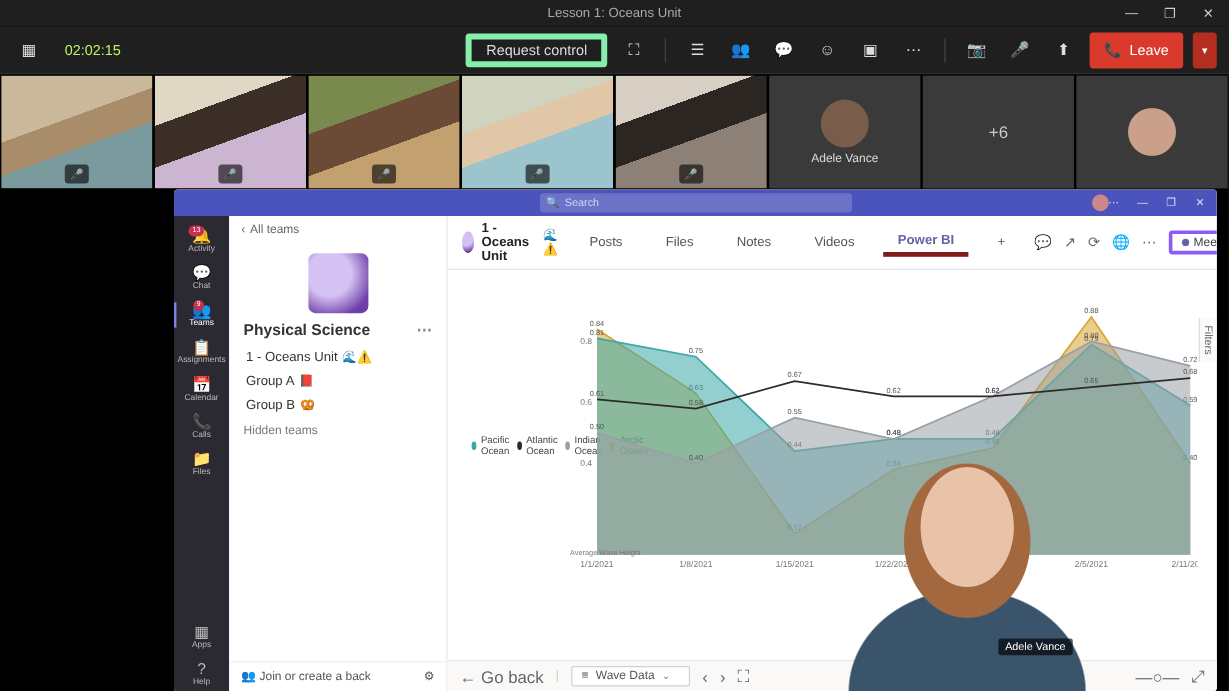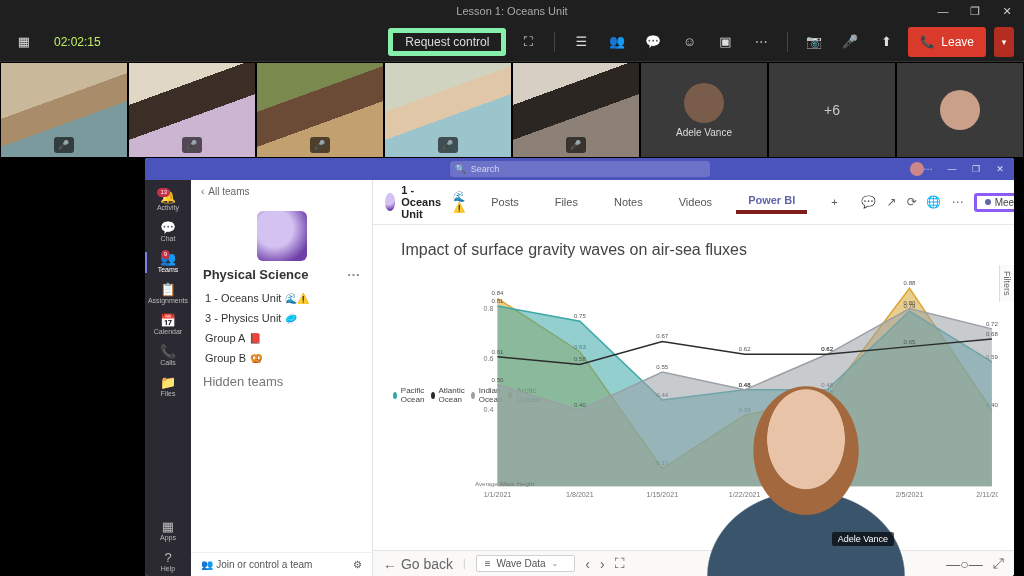--- a/index.html
+++ b/index.html
@@ -61,21 +61,21 @@
   .rail-spacer{flex:1;}
 
   
   .teamlist{width:182px;background:#fff;border-right:1px solid #e1e1e1;display:flex;flex-direction:column;font-size:11px;color:#333;}
   .teamlist .tl-head{padding:6px 10px;color:#666;font-size:10px;display:flex;align-items:center;gap:4px;}
   .teamlist .team-icon{width:50px;height:50px;border-radius:6px;background:radial-gradient(circle at 35% 35%,#d4c2f2 0 40%,#6e3fa7 80%);margin:8px auto 4px;}
   .teamlist .team-name{font-weight:600;font-size:13px;padding:2px 12px 6px;display:flex;align-items:center;justify-content:space-between;}
   .channels{display:flex;flex-direction:column;}
   .channels .ch{padding:4px 14px;display:flex;align-items:center;gap:4px;cursor:pointer;position:relative;}
   .channels .ch.sel{background:#eceaf5;font-weight:600;}
-  .teamlist .hidden-t{margin-top:auto;padding:6px 12px;color:#777;font-size:13px;}
+  .teamlist .hidden-t{margin-top:auto;padding:6px 12px;color:#777;font-size:10px;}
   .teamlist .footer{padding:6px 10px;border-top:1px solid #eee;display:flex;align-items:center;gap:6px;color:#555;font-size:10px;}
 
   
   .content{flex:1;display:flex;flex-direction:column;min-width:0;background:#fff;}
   .tabs-row{display:flex;align-items:center;gap:12px;padding:4px 12px;border-bottom:1px solid #e6e6e6;font-size:11px;color:#555;}
   .tabs-row .ch-title{display:flex;align-items:center;gap:6px;font-weight:600;color:#222;}
   .tabs-row .ch-ico{width:18px;height:18px;border-radius:50%;background:radial-gradient(circle at 35% 35%,#d4c2f2 0 40%,#6e3fa7 80%);}
   .tab{padding:4px 12px;cursor:pointer;white-space:nowrap;}
   .tab.active{color:#6264a7;border-bottom:4px solid #7f1d1d;font-weight:600;}
   .tabs-right{margin-left:auto;display:flex;align-items:center;gap:10px;color:#666;font-size:12px;}
@@ -237,36 +237,32 @@
         <div class="team-name">
           <span>Physical Science</span>
             <span style="color:#888;">⋯</span>
         </div>
         <div class="channels" id="channels">
             <div class="ch">
               <span>1 - Oceans Unit</span> 
               <span class="emoji">🌊⚠️</span>
             </div>
             <div class="ch">
-              <span>3 - Physics Unit</span> 
-              <span class="emoji">🥏</span>
-            </div>
-            <div class="ch">
               <span>Group A</span> 
               <span class="emoji">📕</span>
             </div>
             <div class="ch">
               <span>Group B</span> 
               <span class="emoji">🥨</span>
             </div>
           </div>
         <div class="hidden-t">Hidden teams</div>
         <div style="flex:1"></div>
         <div class="footer">
-          <span>👥 <span>Join or control a team</span></span>
+          <span>👥 <span>Join or create a back</span></span>
           <span style="margin-left:auto">⚙</span>
         </div>
       </div>
 
       <div class="content">
         <div class="tabs-row">
           <span class="ch-title">
             <span class="ch-ico"></span>
             <span>1 - Oceans Unit</span>
             <span class="emoji">🌊⚠️</span>
@@ -281,21 +277,20 @@
             <span>💬</span>
             <span>↗</span>
             <span>⟳</span>
             <span>🌐</span>
             <span>⋯</span>
             <div class="meet-btn"><span class="dot"></span><span>Meet</span> ▾</div>
           </div>
         </div>
 
         <div class="report">
-          <div class="report-title">Impact of surface gravity waves on air-sea fluxes</div>
           <div class="filters-tab">Filters</div>
           <div class="chart-wrap">
             <div class="legend" id="legend">
                 <div class="lg">
                   <span class="sw" style="background:#3aa7a7"></span>
                   <span>Pacific Ocean</span>
                 </div>
                 <div class="lg">
                   <span class="sw" style="background:#2b2b2b"></span>
                   <span>Atlantic Ocean</span>

